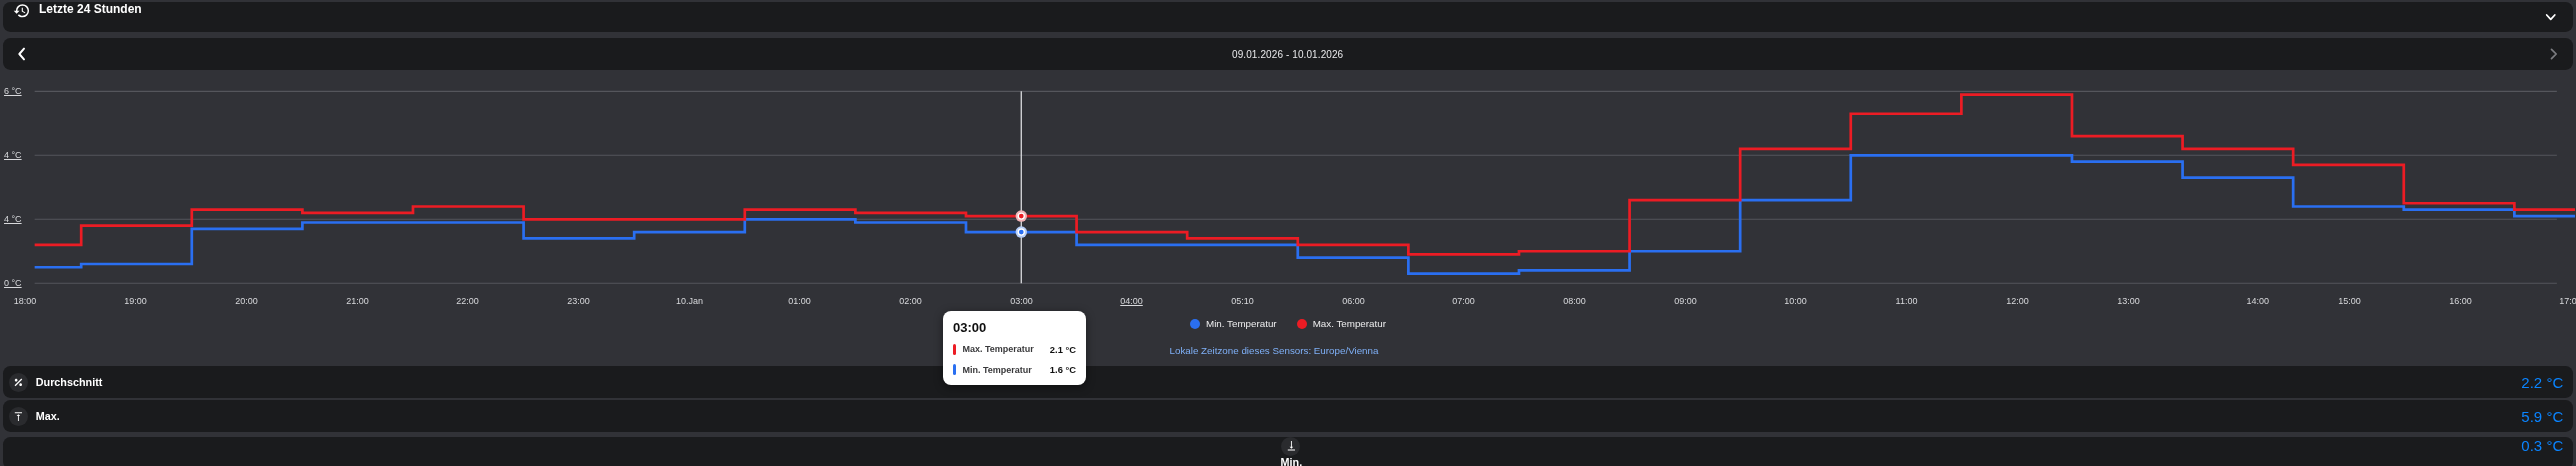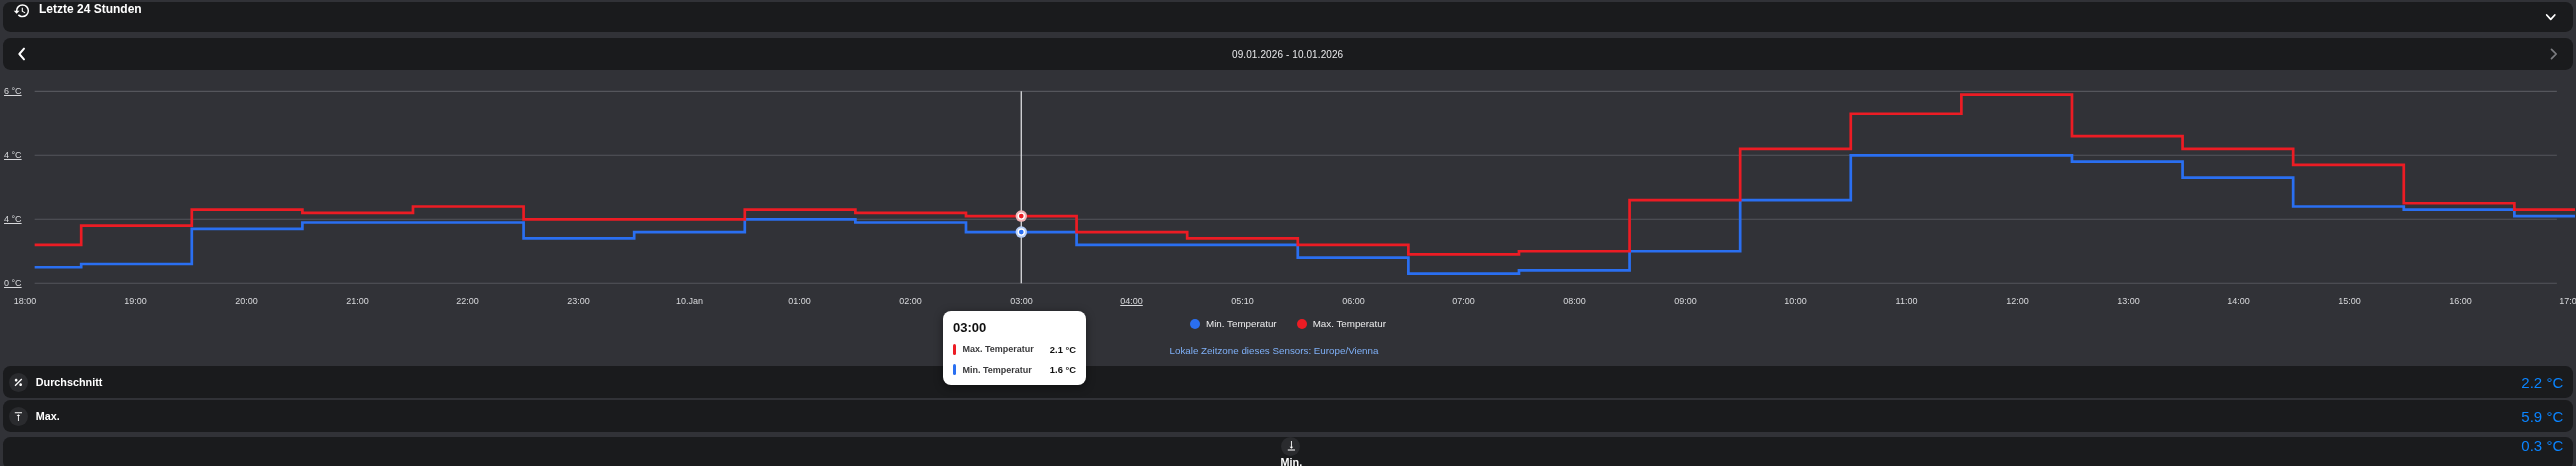--- a/index.html
+++ b/index.html
@@ -119,21 +119,21 @@
       <div class="xlab" style="left: 1101px; text-decoration: underline;">04:00</div>
       <div class="xlab" style="left: 1212px;">05:10</div>
       <div class="xlab" style="left: 1323px;">06:00</div>
       <div class="xlab" style="left: 1433px;">07:00</div>
       <div class="xlab" style="left: 1544px;">08:00</div>
       <div class="xlab" style="left: 1655px;">09:00</div>
       <div class="xlab" style="left: 1765px;">10:00</div>
       <div class="xlab" style="left: 1876px;">11:00</div>
       <div class="xlab" style="left: 1987px;">12:00</div>
       <div class="xlab" style="left: 2098px;">13:00</div>
-      <div class="xlab" style="left: 2208px;">14:00</div>
+      <div class="xlab" style="left: 2208px; text-align: right;">14:00</div>
       <div class="xlab" style="left: 2319px;">15:00</div>
       <div class="xlab" style="left: 2430px;">16:00</div>
       <div class="xlab" style="left: 2540px;">17:00</div>
     </div>
 
   <div class="legend">
     <span class="item">
       <span class="dot" style="background: rgb(42, 111, 241);"></span>
       <span>Min. Temperatur</span>
     </span>

